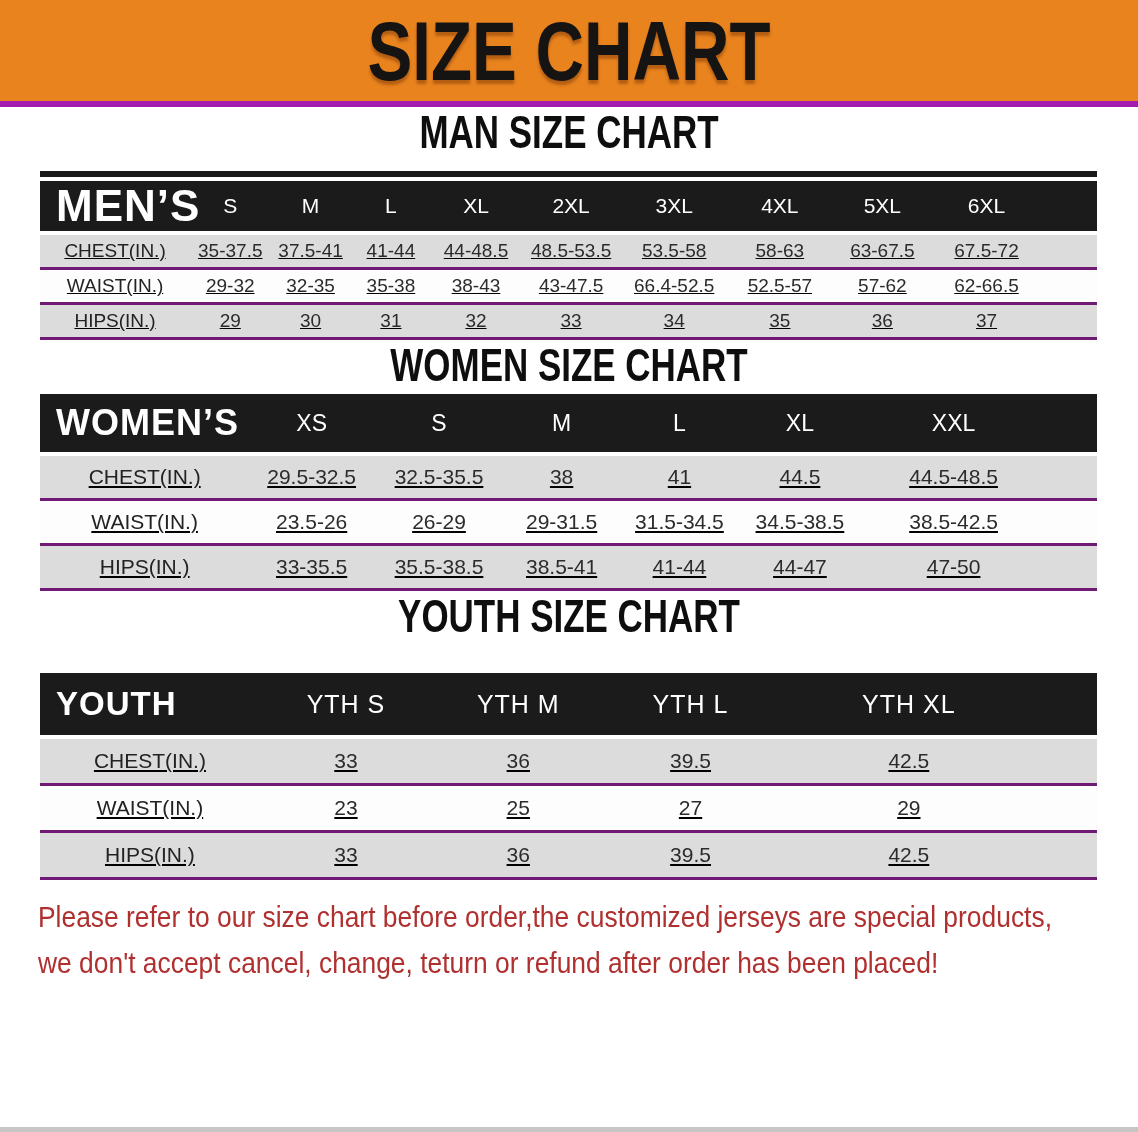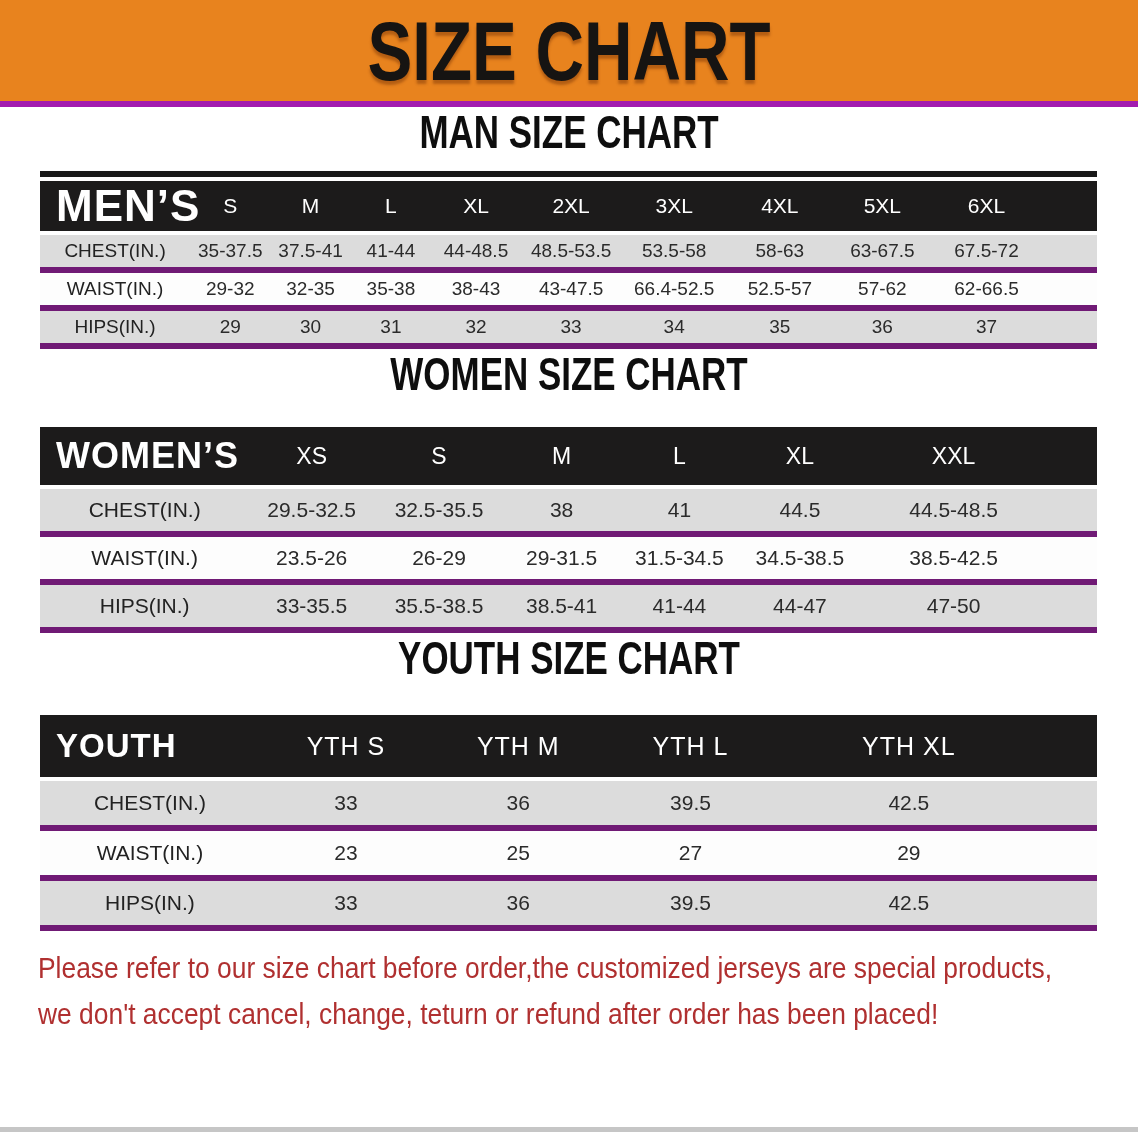--- a/index.html
+++ b/index.html
@@ -52,38 +52,38 @@
   }
   table.size-table thead tr { background: #1c1b1b; }
   table.size-table th {
     color: #ffffff; font-weight: 400; text-align: center;
     padding: 0; white-space: nowrap;
   }
   table.size-table th.lbl {
     text-align: left; padding-left: 16px; font-weight: 700;
     letter-spacing: 1px;
   }
-  table.size-table tbody tr { border-bottom: 6px solid #701a75; }
+  table.size-table tbody tr { border-bottom: 3px solid #701a75; text-decoration: underline; }
   table.size-table thead tr { border-bottom: 4px solid #ffffff; }
   table.size-table tbody tr:nth-child(odd)  { background: #dcdcdc; }
   table.size-table tbody tr:nth-child(even) { background: #fdfdfd; }
   table.size-table td {
     text-align: center; color: #2b2b2b; padding: 0; white-space: nowrap;
   }
   table.size-table td.rowlbl { color: #222222; }
 
   
   table.men { margin-top: 0; }
   table.men th        { height: 40px; font-size: 21px; }
   table.men th.lbl    { font-size: 44px; margin-top: 32px; }
   table.men td        { height: 32px; font-size: 19px; }
   table.men th:last-child, table.men td:last-child { padding-right: 56px; }
 
   
-  table.women { margin-top: 28px; }
+  table.women { margin-top: 4px; }
   table.women th      { height: 58px; font-size: 23px; }
   table.women th.lbl  { font-size: 36px; }
   table.women td      { height: 42px; font-size: 21px; }
   table.women th:last-child, table.women td:last-child { padding-right: 50px; }
 
   
   table.youth { margin-top: 32px; }
   table.youth th      { height: 62px; font-size: 25px; letter-spacing: 1px; }
   table.youth th.lbl  { font-size: 33px; }
   table.youth td      { height: 44px; font-size: 21px; }

